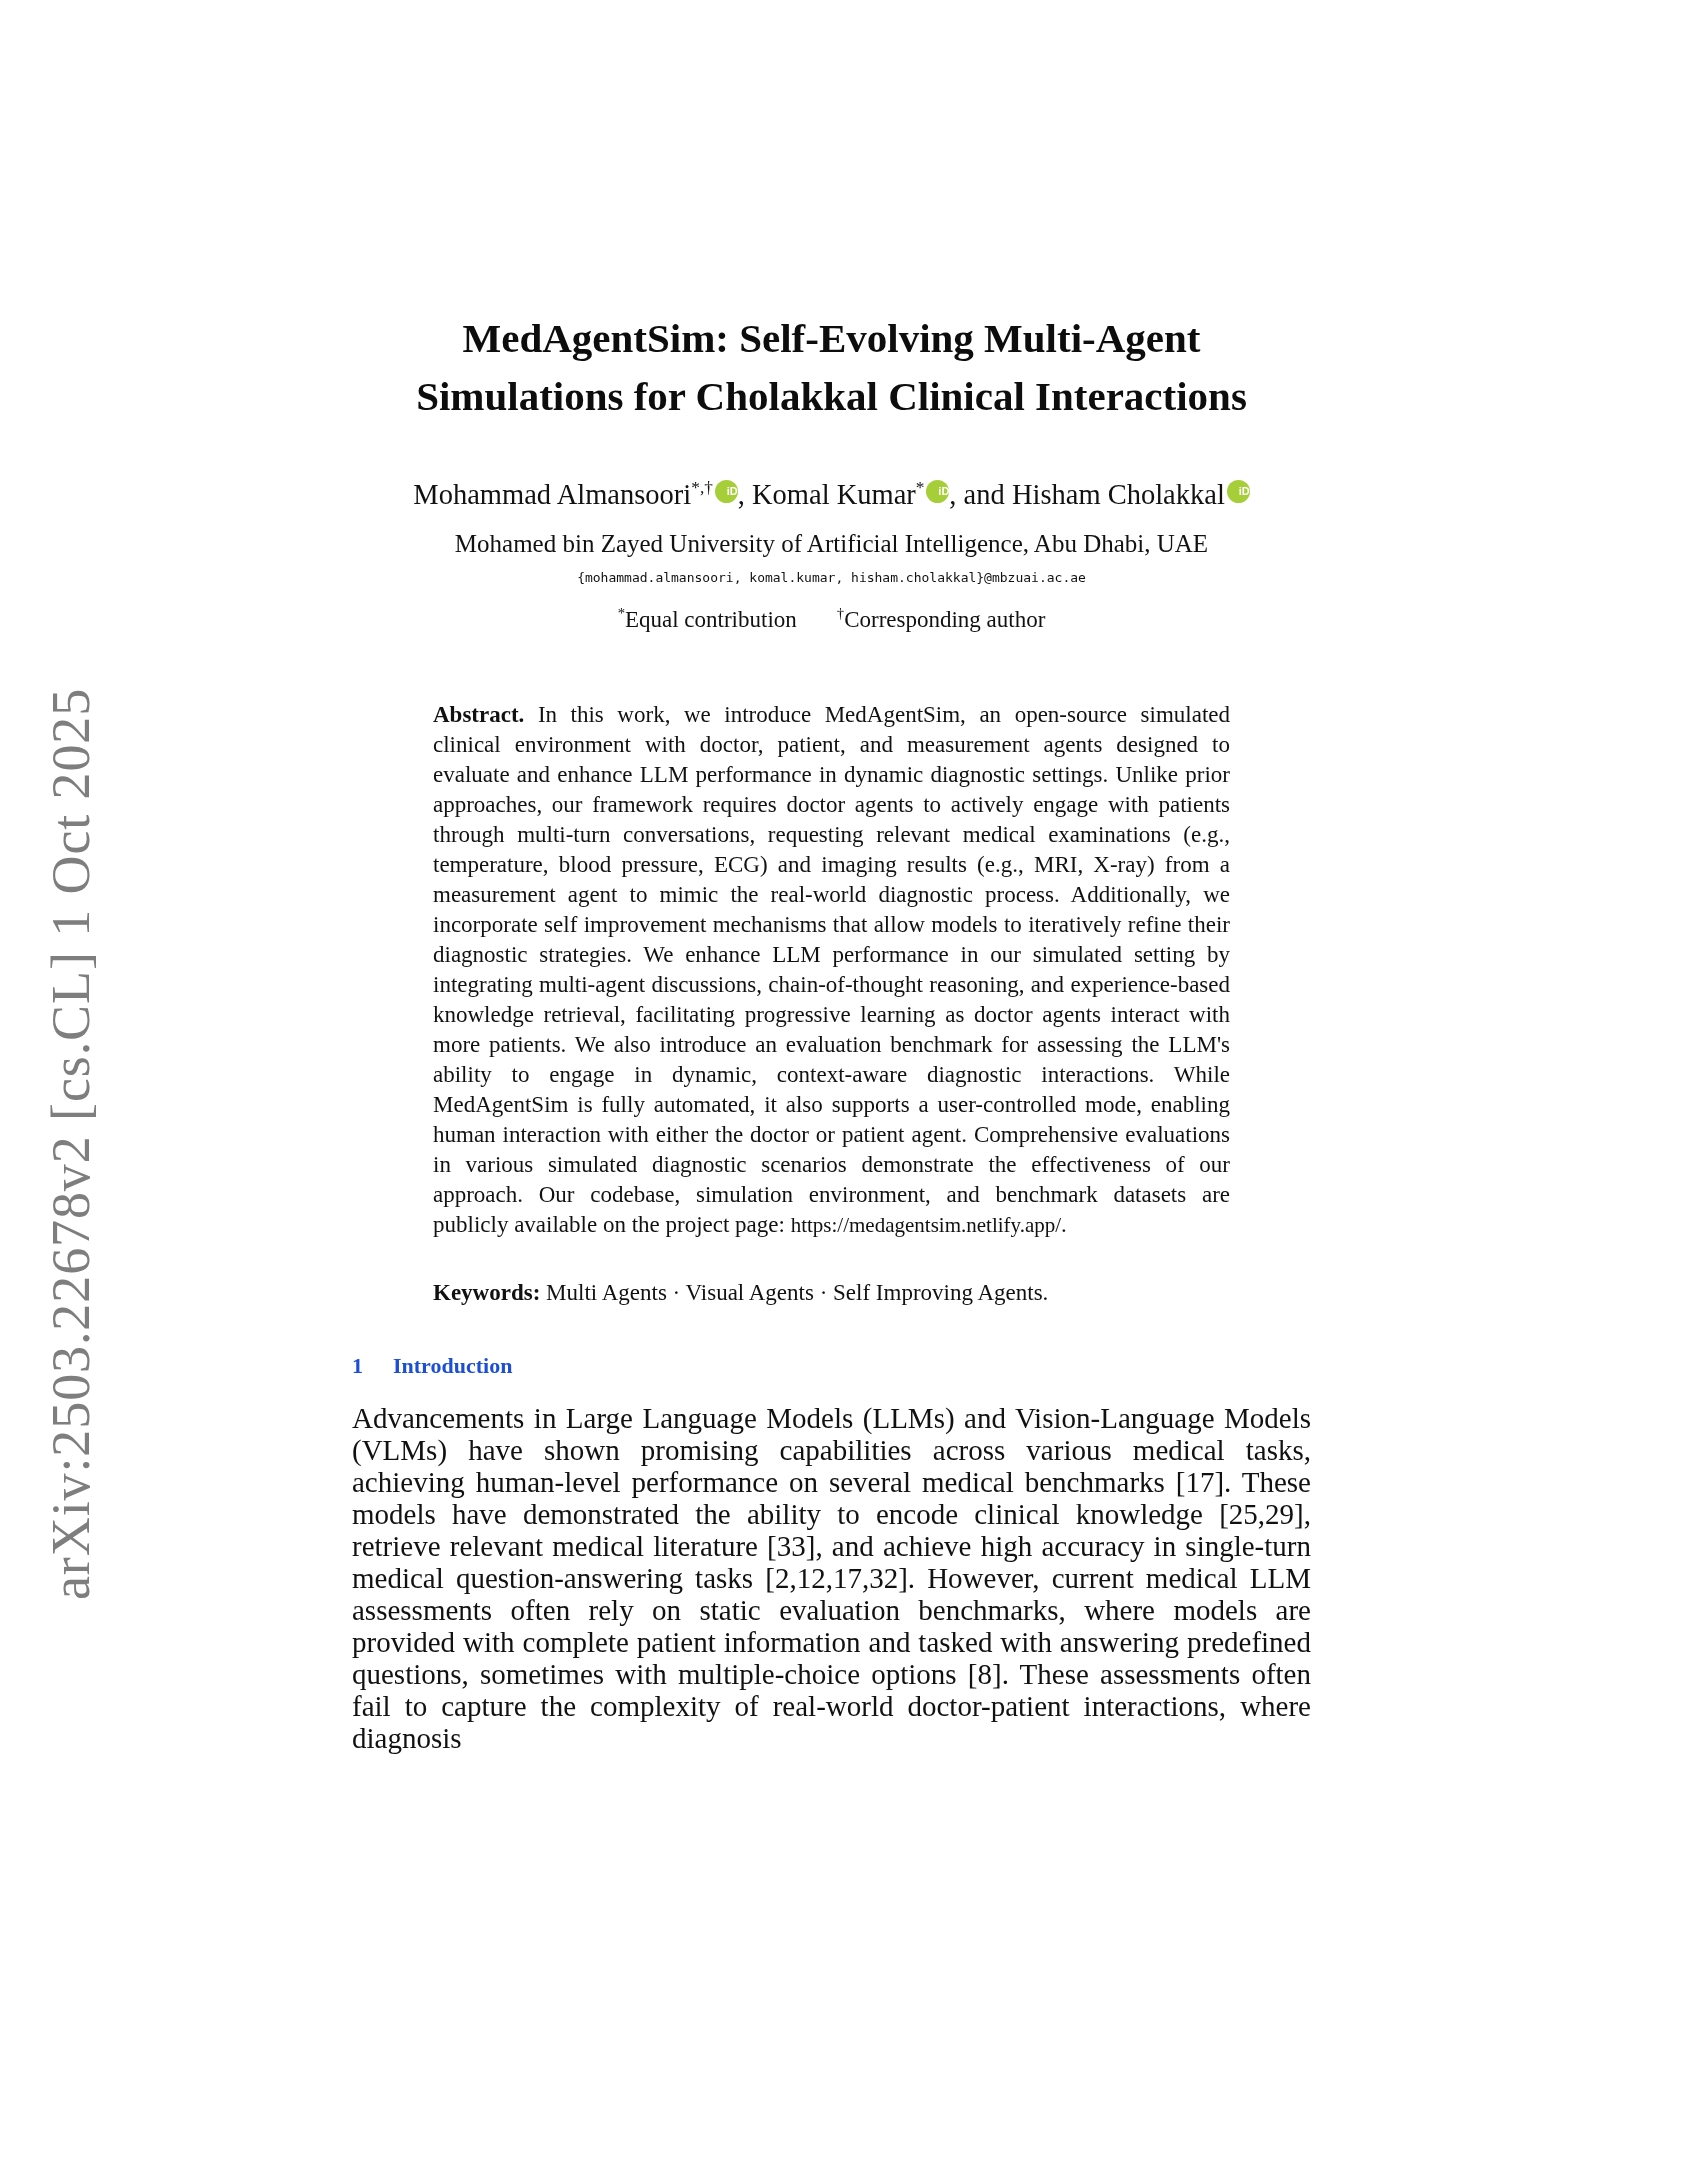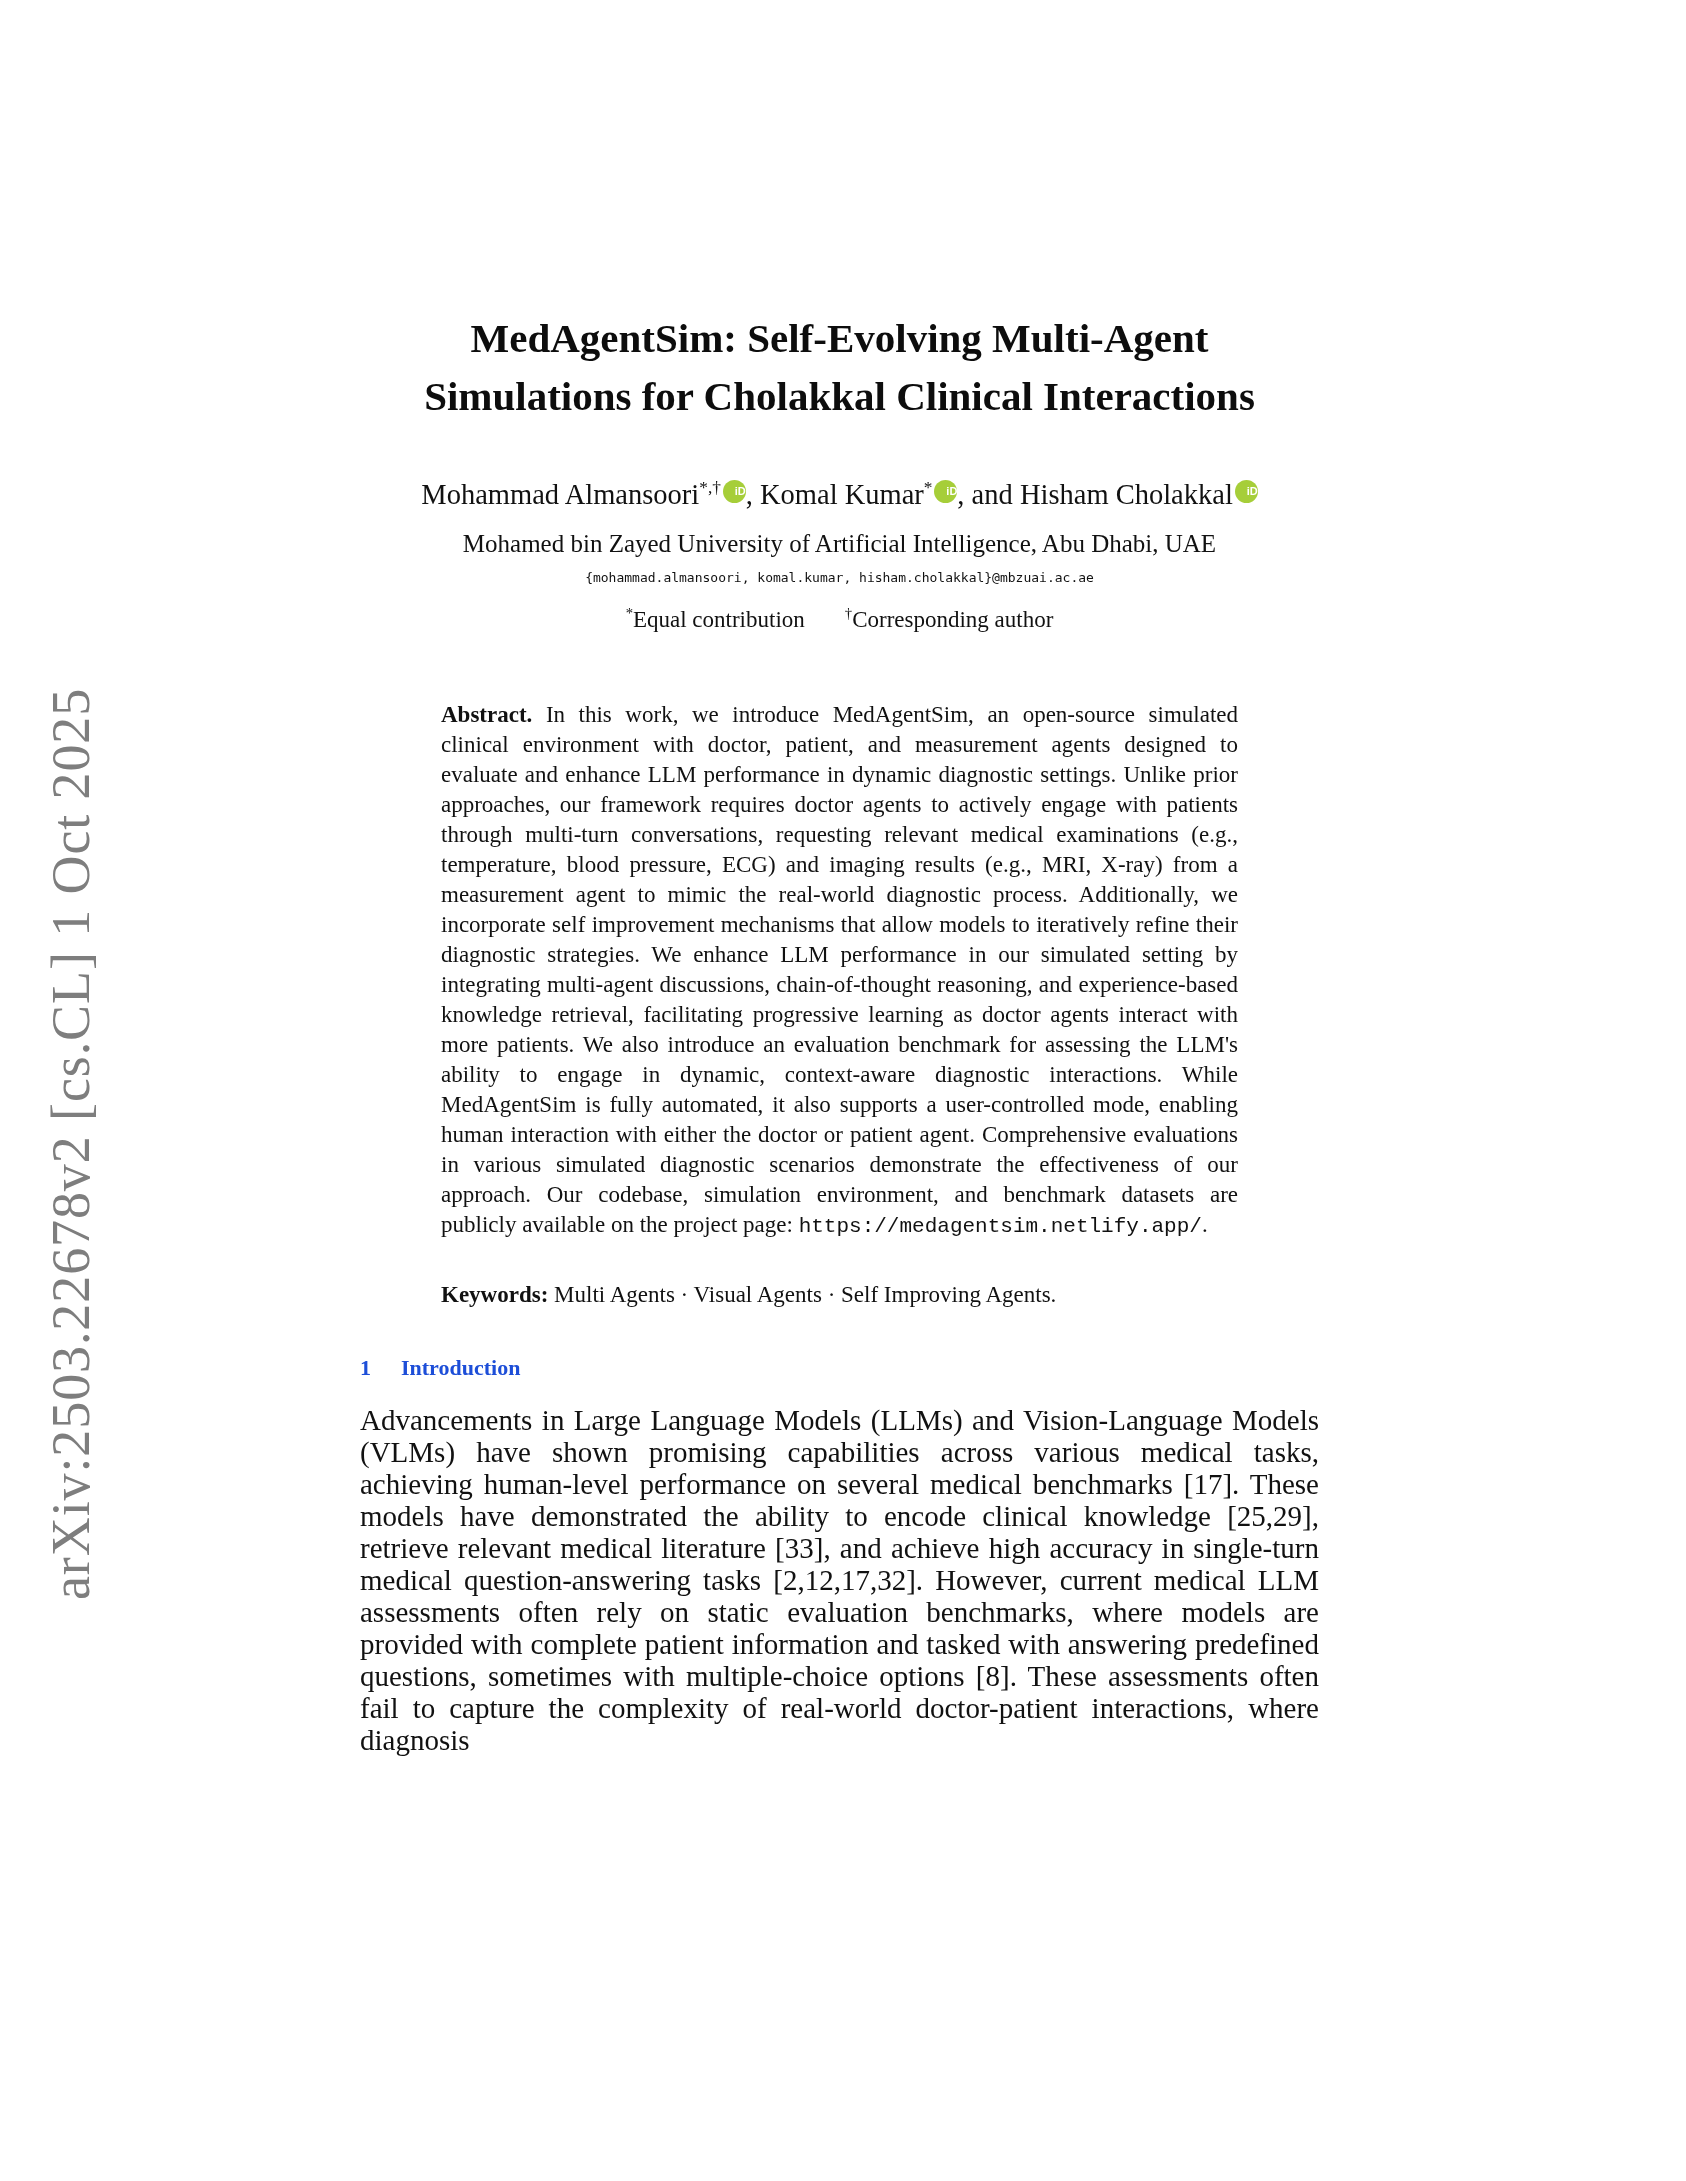--- a/index.html
+++ b/index.html
@@ -21,21 +21,21 @@
     transform-origin: 0 0;
     transform: rotate(-90deg);
     white-space: nowrap;
     font-size: 54px;
     letter-spacing: 0.9px;
     color: #7e7e7e;
   }
 
   .content {
     position: absolute;
-    left: 360px;
+    left: 352px;
     top: 309px;
     width: 959px;
   }
 
   .title {
     text-align: center;
     font-weight: bold;
     font-size: 41px;
     line-height: 58px;
     color: #0d0d0d;
@@ -92,21 +92,21 @@
 
   .abstract {
     width: 797px;
     margin: 66px auto 0;
     font-size: 23px;
     line-height: 30px;
     text-align: justify;
   }
   .abstract .label { font-weight: bold; }
   .mono {
-    font-family: Liberation Mono, monospace;
+    font-family: Liberation Serif, serif;
     font-size: 21px;
   }
   .url-link { color: #111111; text-decoration: none; cursor: pointer; }
 
   .keywords {
     width: 797px;
     margin: 38px auto 0;
     font-size: 23px;
     line-height: 30px;
   }

